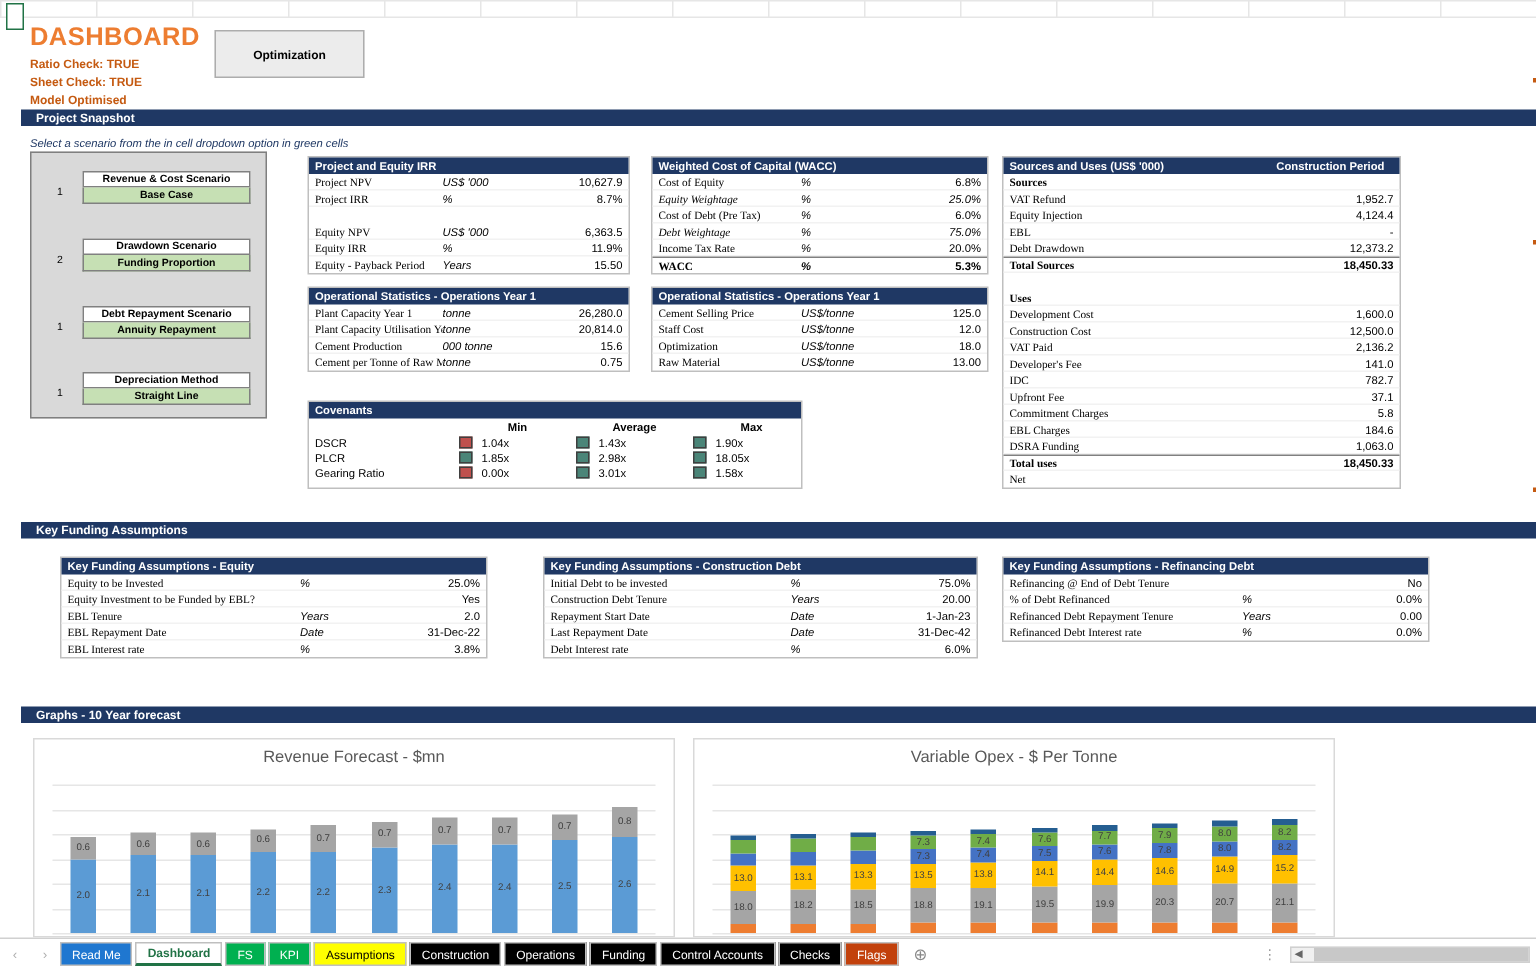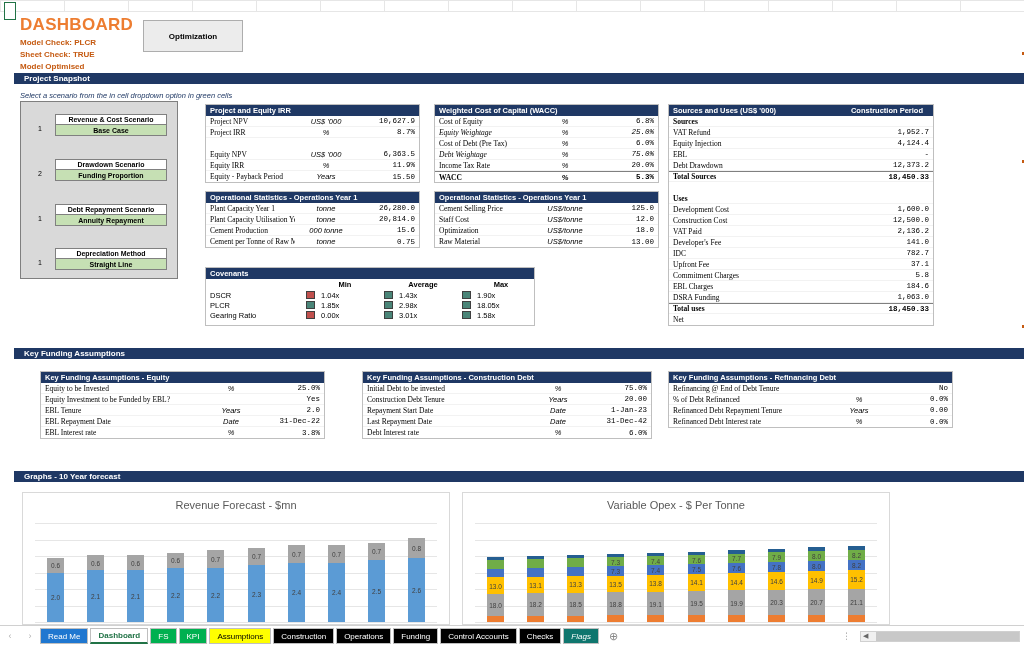--- a/index.html
+++ b/index.html
@@ -88,22 +88,22 @@
     height: 11px; display: flex; align-items: center; padding: 0 4px;
   }
   .tbox-head .h-right { margin-left: auto; padding-right: 6px; text-align: center; }
   .trow {
     display: flex; align-items: center; height: 11px;
     font-size: 7.5px; color: #000; padding: 0 4px;
     border-bottom: 1px solid #F2F2F2;
   }
   .trow:last-child { border-bottom: none; }
   .trow .lbl { flex: 1 1 auto; white-space: nowrap; overflow: hidden; font-family: Liberation Serif, serif; }
-  .trow .unit { width: 62px; text-align: center; font-style: italic; flex: 0 0 auto; }
-  .trow .val  { width: 58px; text-align: right; flex: 0 0 auto; font-family: Liberation Mono, monospace; }
+  .trow .unit { width: 62px; font-style: italic; flex: 0 0 auto; }
+  .trow .val  { width: 58px; text-align: right; flex: 0 0 auto; }
   .trow.spacer { height: 11px; border-bottom: none; }
   .trow.bold-row { font-weight: bold; border-top: 1px solid #808080; }
   .trow.sub-head { font-weight: bold; }
   .italic-lbl .lbl { font-style: italic; }
   .italic-lbl .val { font-style: italic; }
 
   
   .su .lbl { flex: 1 1 auto; }
   .su .val { width: 70px; text-align: right; }
 
@@ -190,21 +190,21 @@
       <div class="vline" style="left: 768px;"></div>
       <div class="vline" style="left: 832px;"></div>
       <div class="vline" style="left: 896px;"></div>
       <div class="vline" style="left: 960px;"></div>
       <div class="hline" style="top: 0px;"></div>
       <div class="hline" style="top: 11px;"></div>
     </div>
   <div class="cell-marker"></div>
 
   <div class="dash-title">DASHBOARD</div>
-  <div class="check-line check-1">Model Check: PLCR</div>
+  <div class="check-line check-1">Ratio Check: TRUE</div>
   <div class="check-line check-2">Sheet Check: TRUE</div>
   <div class="check-line check-3">Model Optimised</div>
   <div class="opt-button">Optimization</div>
 
   <div class="banner" style="left:14px; top:73px; width:1010px;">Project Snapshot</div>
   <div class="banner" style="left:14px; top:348px; width:1010px;">Key Funding Assumptions</div>
   <div class="banner" style="left:14px; top:471px; width:1010px;">Graphs - 10 Year forecast</div>
 
   <div class="hint-text">Select a scenario from the in cell dropdown option in green cells</div>
 
@@ -854,21 +854,21 @@
         <div class="sheet-tab" style="background: rgb(31, 119, 208); color: rgb(255, 255, 255);">Read Me</div>
         <div class="sheet-tab" style="background: rgb(255, 255, 255); color: rgb(33, 115, 70); font-weight: bold; border-bottom: 2px solid rgb(33, 115, 70);">Dashboard</div>
         <div class="sheet-tab" style="background: rgb(0, 176, 80); color: rgb(255, 255, 255);">FS</div>
         <div class="sheet-tab" style="background: rgb(0, 176, 80); color: rgb(255, 255, 255);">KPI</div>
         <div class="sheet-tab" style="background: rgb(255, 255, 0); color: rgb(0, 0, 0);">Assumptions</div>
         <div class="sheet-tab" style="background: rgb(0, 0, 0); color: rgb(255, 255, 255);">Construction</div>
         <div class="sheet-tab" style="background: rgb(0, 0, 0); color: rgb(255, 255, 255);">Operations</div>
         <div class="sheet-tab" style="background: rgb(0, 0, 0); color: rgb(255, 255, 255);">Funding</div>
         <div class="sheet-tab" style="background: rgb(0, 0, 0); color: rgb(255, 255, 255);">Control Accounts</div>
         <div class="sheet-tab" style="background: rgb(0, 0, 0); color: rgb(255, 255, 255);">Checks</div>
-        <div class="sheet-tab" style="background: #0f766e; color: rgb(255, 255, 255); font-style: italic;">Flags</div>
+        <div class="sheet-tab" style="background: #c2410c; color: rgb(255, 255, 255);">Flags</div>
       </div>
     <div class="plus-tab">⊕</div>
     <div class="hscroll-wrap">
       <span class="hdots">⋮</span>
       <div class="hscroll">
         <span class="arr">◀</span>
         <div class="thumb"></div>
       </div>
     </div>
   </div>

